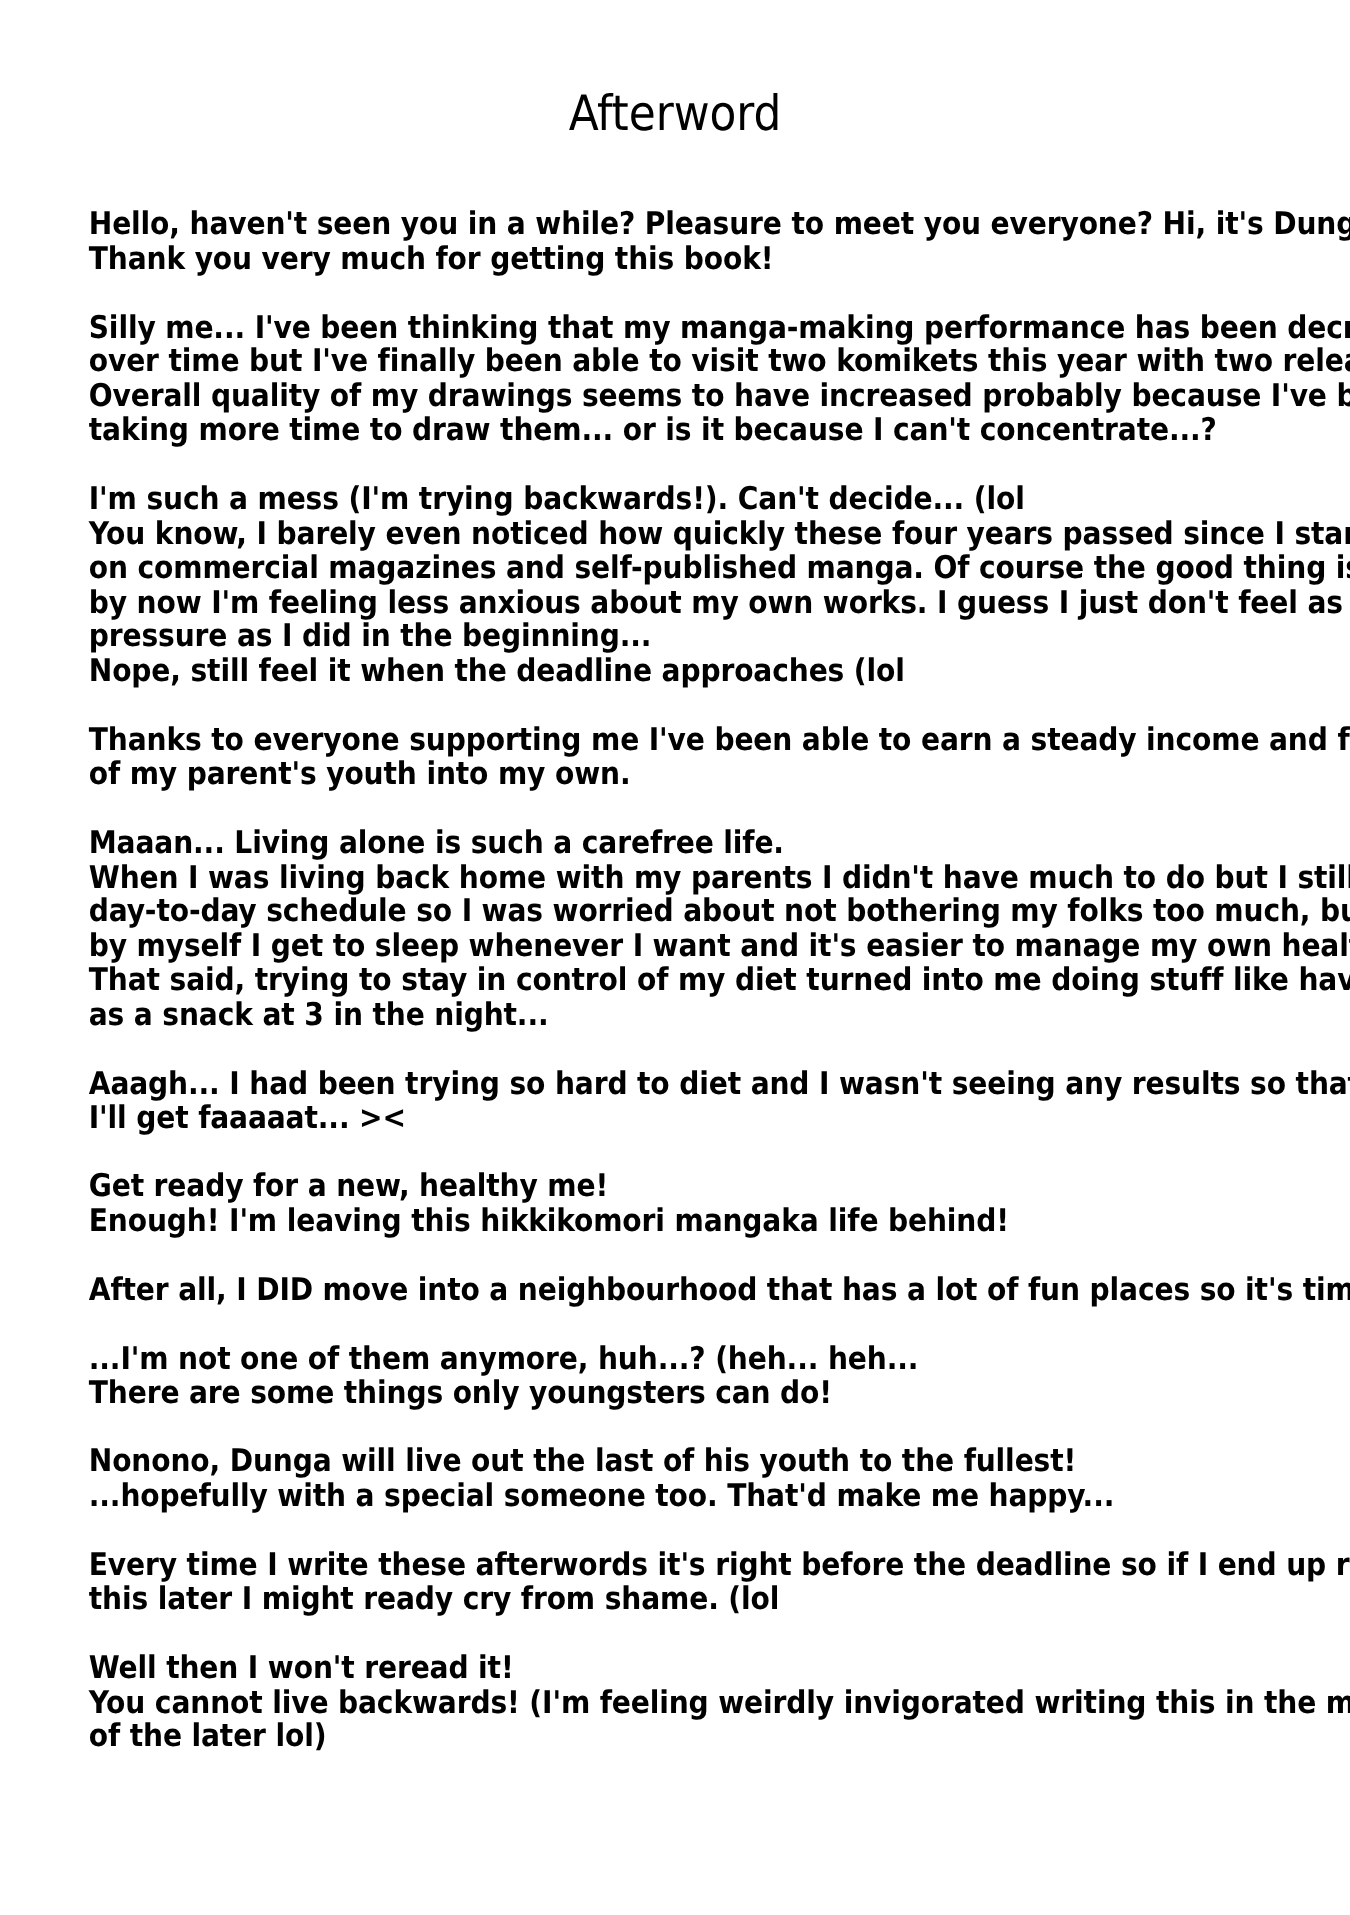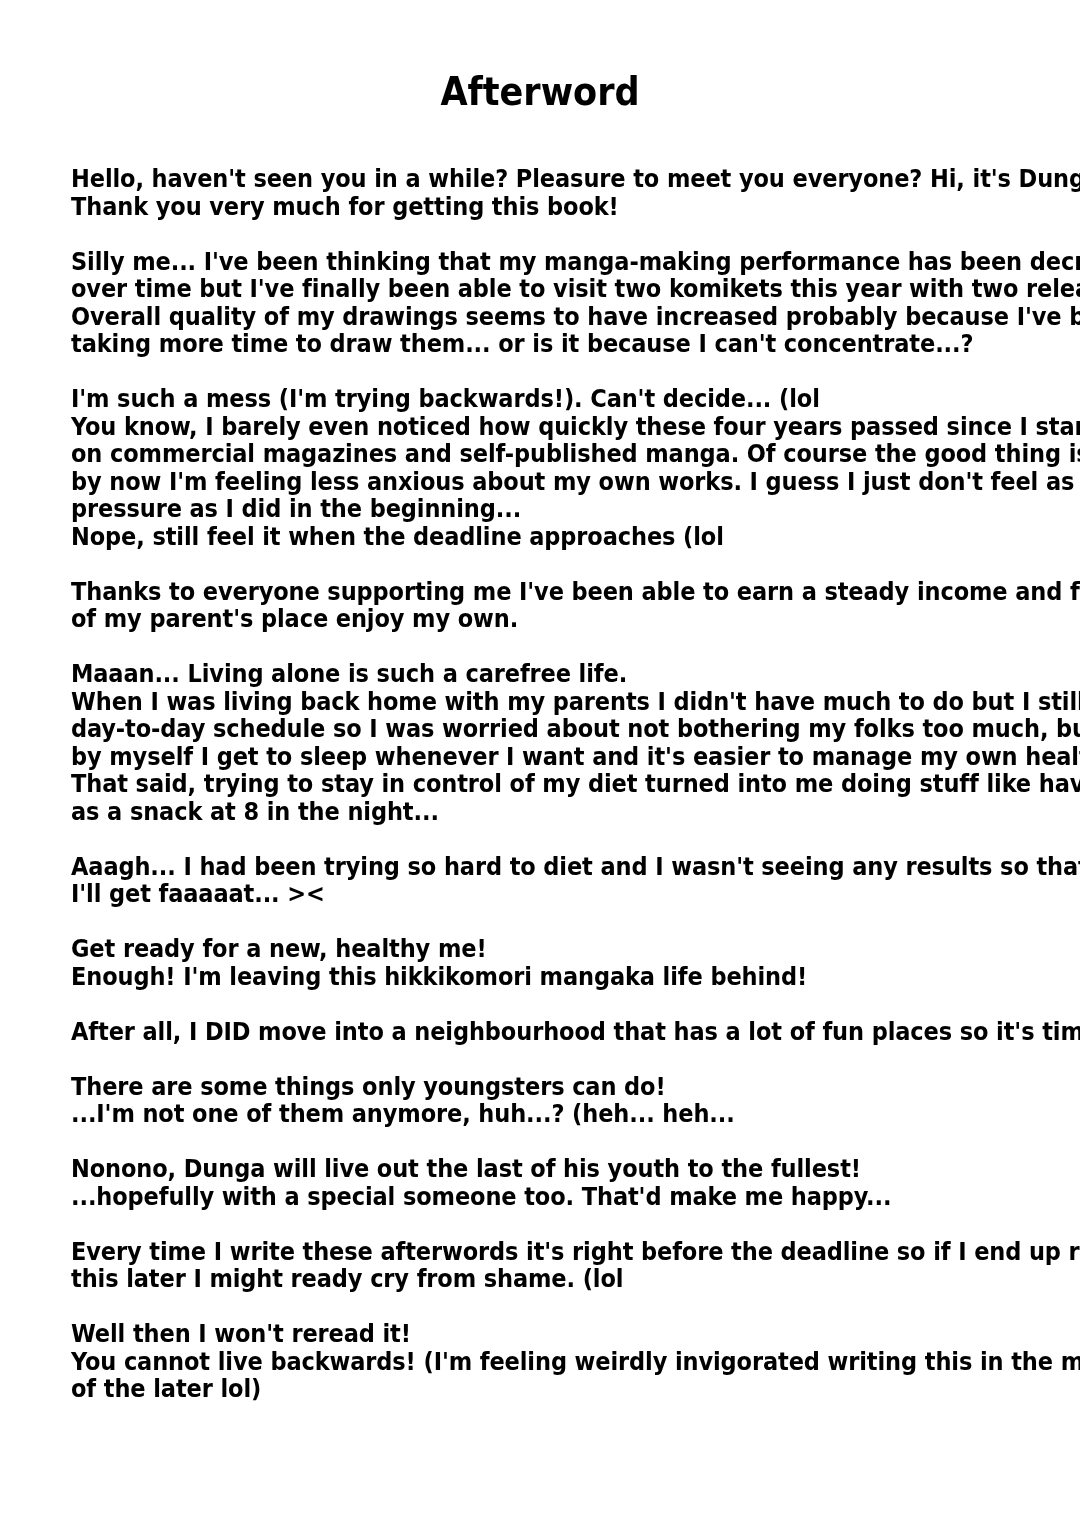--- a/index.html
+++ b/index.html
@@ -17,21 +17,21 @@
     font-stretch: condensed;
     color: #000000;
   }
   .page-title {
     position: absolute;
     left: 0;
     top: 70px;
     width: 1080px;
     text-align: center;
     font-size: 39px;
-    font-weight: bold;
+    font-weight: normal;
     letter-spacing: 0px;
     line-height: 44px;
     white-space: pre;
   }
   .body-text {
     position: absolute;
     left: 71px;
     top: 165px;
     width: 975px;
   }
@@ -72,44 +72,44 @@
       <div class="paragraph">
         <div class="text-line">I'm such a mess (I'm trying backwards!). Can't decide... (lol</div>
         <div class="text-line">You know, I barely even noticed how quickly these four years passed since I started working</div>
         <div class="text-line">on commercial magazines and self-published manga. Of course the good thing is that</div>
         <div class="text-line">by now I'm feeling less anxious about my own works. I guess I just don't feel as much</div>
         <div class="text-line">pressure as I did in the beginning...</div>
         <div class="text-line">Nope, still feel it when the deadline approaches (lol</div>
       </div>
       <div class="paragraph">
         <div class="text-line">Thanks to everyone supporting me I've been able to earn a steady income and finally move out</div>
-        <div class="text-line">of my parent's place enjoy my own.</div>
+        <div class="text-line">of my parent's youth into my own.</div>
       </div>
       <div class="paragraph">
         <div class="text-line">Maaan... Living alone is such a carefree life.</div>
         <div class="text-line">When I was living back home with my parents I didn't have much to do but I still had an unstable</div>
         <div class="text-line">day-to-day schedule so I was worried about not bothering my folks too much, but now that I live</div>
         <div class="text-line">by myself I get to sleep whenever I want and it's easier to manage my own health too. ^^</div>
         <div class="text-line">That said, trying to stay in control of my diet turned into me doing stuff like having pasta</div>
-        <div class="text-line">as a snack at 8 in the night...</div>
+        <div class="text-line">as a snack at 3 in the night...</div>
       </div>
       <div class="paragraph">
         <div class="text-line">Aaagh... I had been trying so hard to diet and I wasn't seeing any results so that means</div>
         <div class="text-line">I'll get faaaaat... &gt;&lt;</div>
       </div>
       <div class="paragraph">
         <div class="text-line">Get ready for a new, healthy me!</div>
         <div class="text-line">Enough! I'm leaving this hikkikomori mangaka life behind!</div>
       </div>
       <div class="paragraph">
         <div class="text-line">After all, I DID move into a neighbourhood that has a lot of fun places so it's time to enjoy life!</div>
       </div>
       <div class="paragraph">
+        <div class="text-line">...I'm not one of them anymore, huh...? (heh... heh...</div>
         <div class="text-line">There are some things only youngsters can do!</div>
-        <div class="text-line">...I'm not one of them anymore, huh...? (heh... heh...</div>
       </div>
       <div class="paragraph">
         <div class="text-line">Nonono, Dunga will live out the last of his youth to the fullest!</div>
         <div class="text-line">...hopefully with a special someone too. That'd make me happy...</div>
       </div>
       <div class="paragraph">
         <div class="text-line">Every time I write these afterwords it's right before the deadline so if I end up rereading</div>
         <div class="text-line">this later I might ready cry from shame. (lol</div>
       </div>
       <div class="paragraph">

